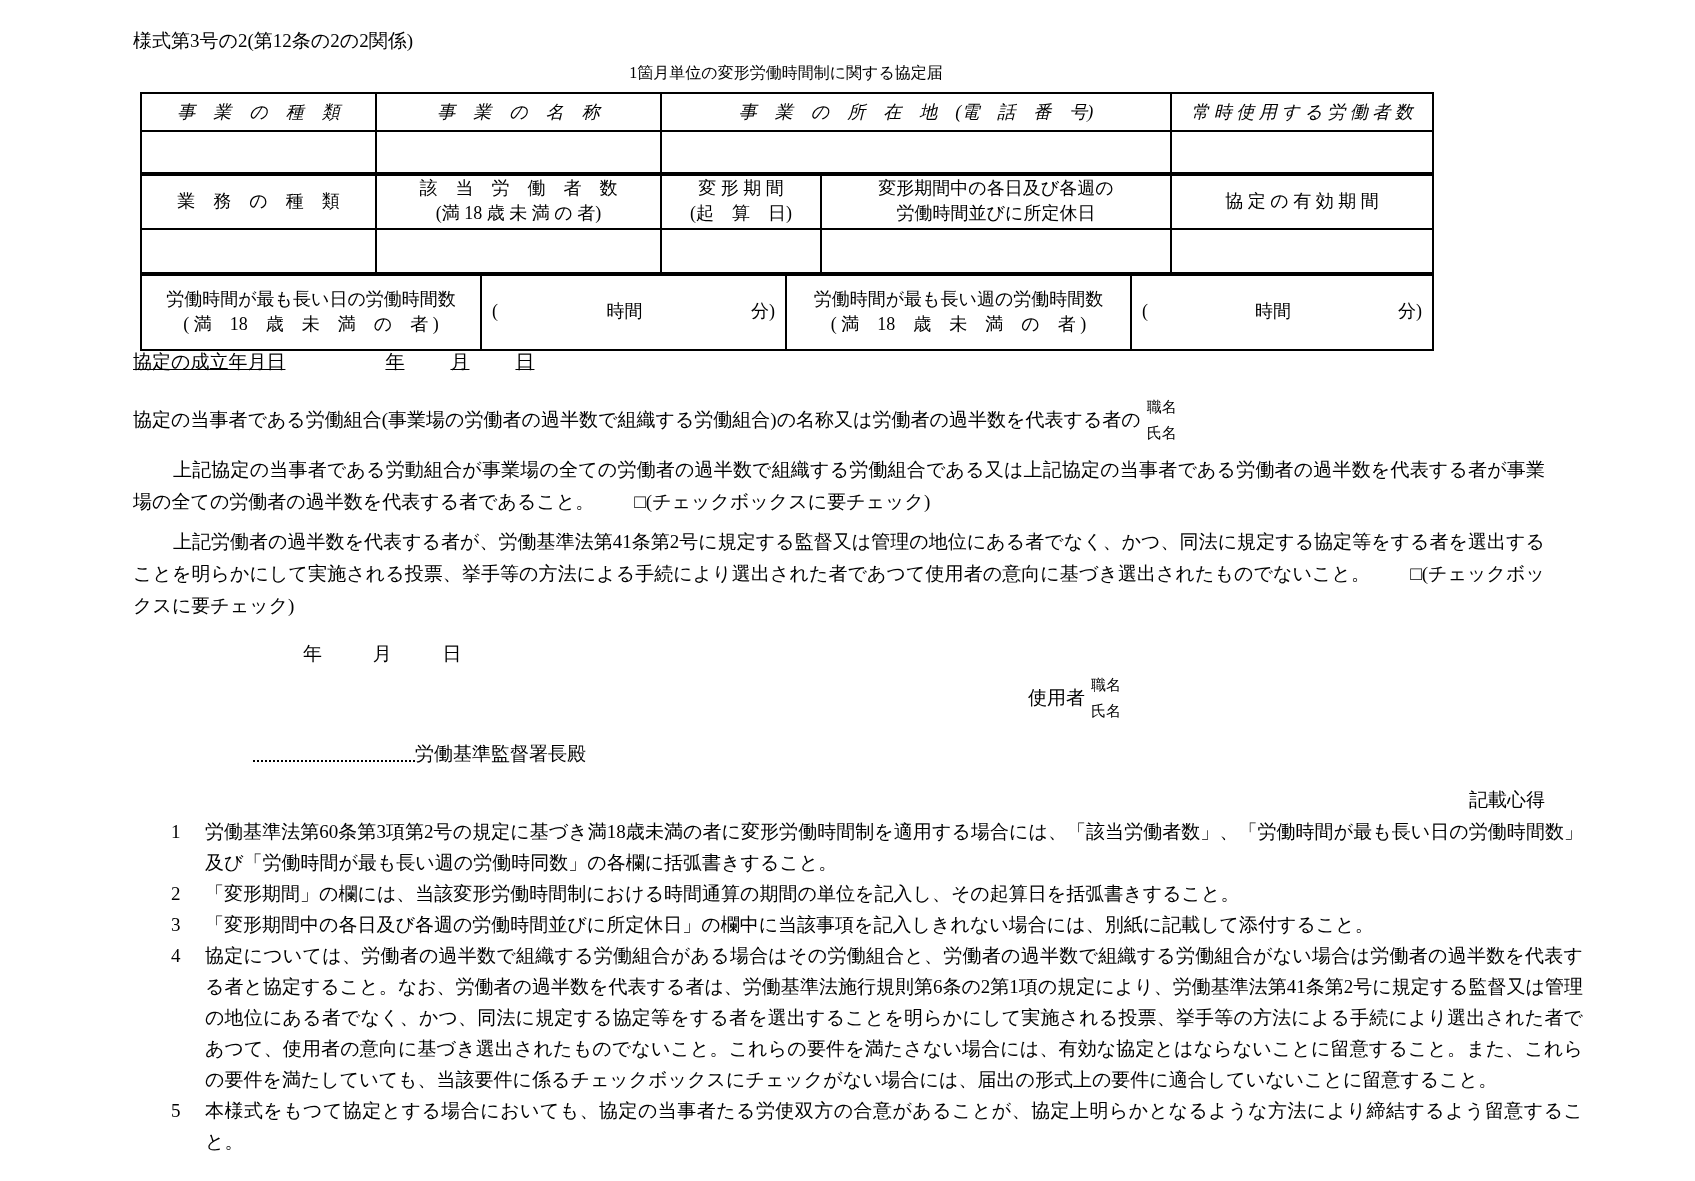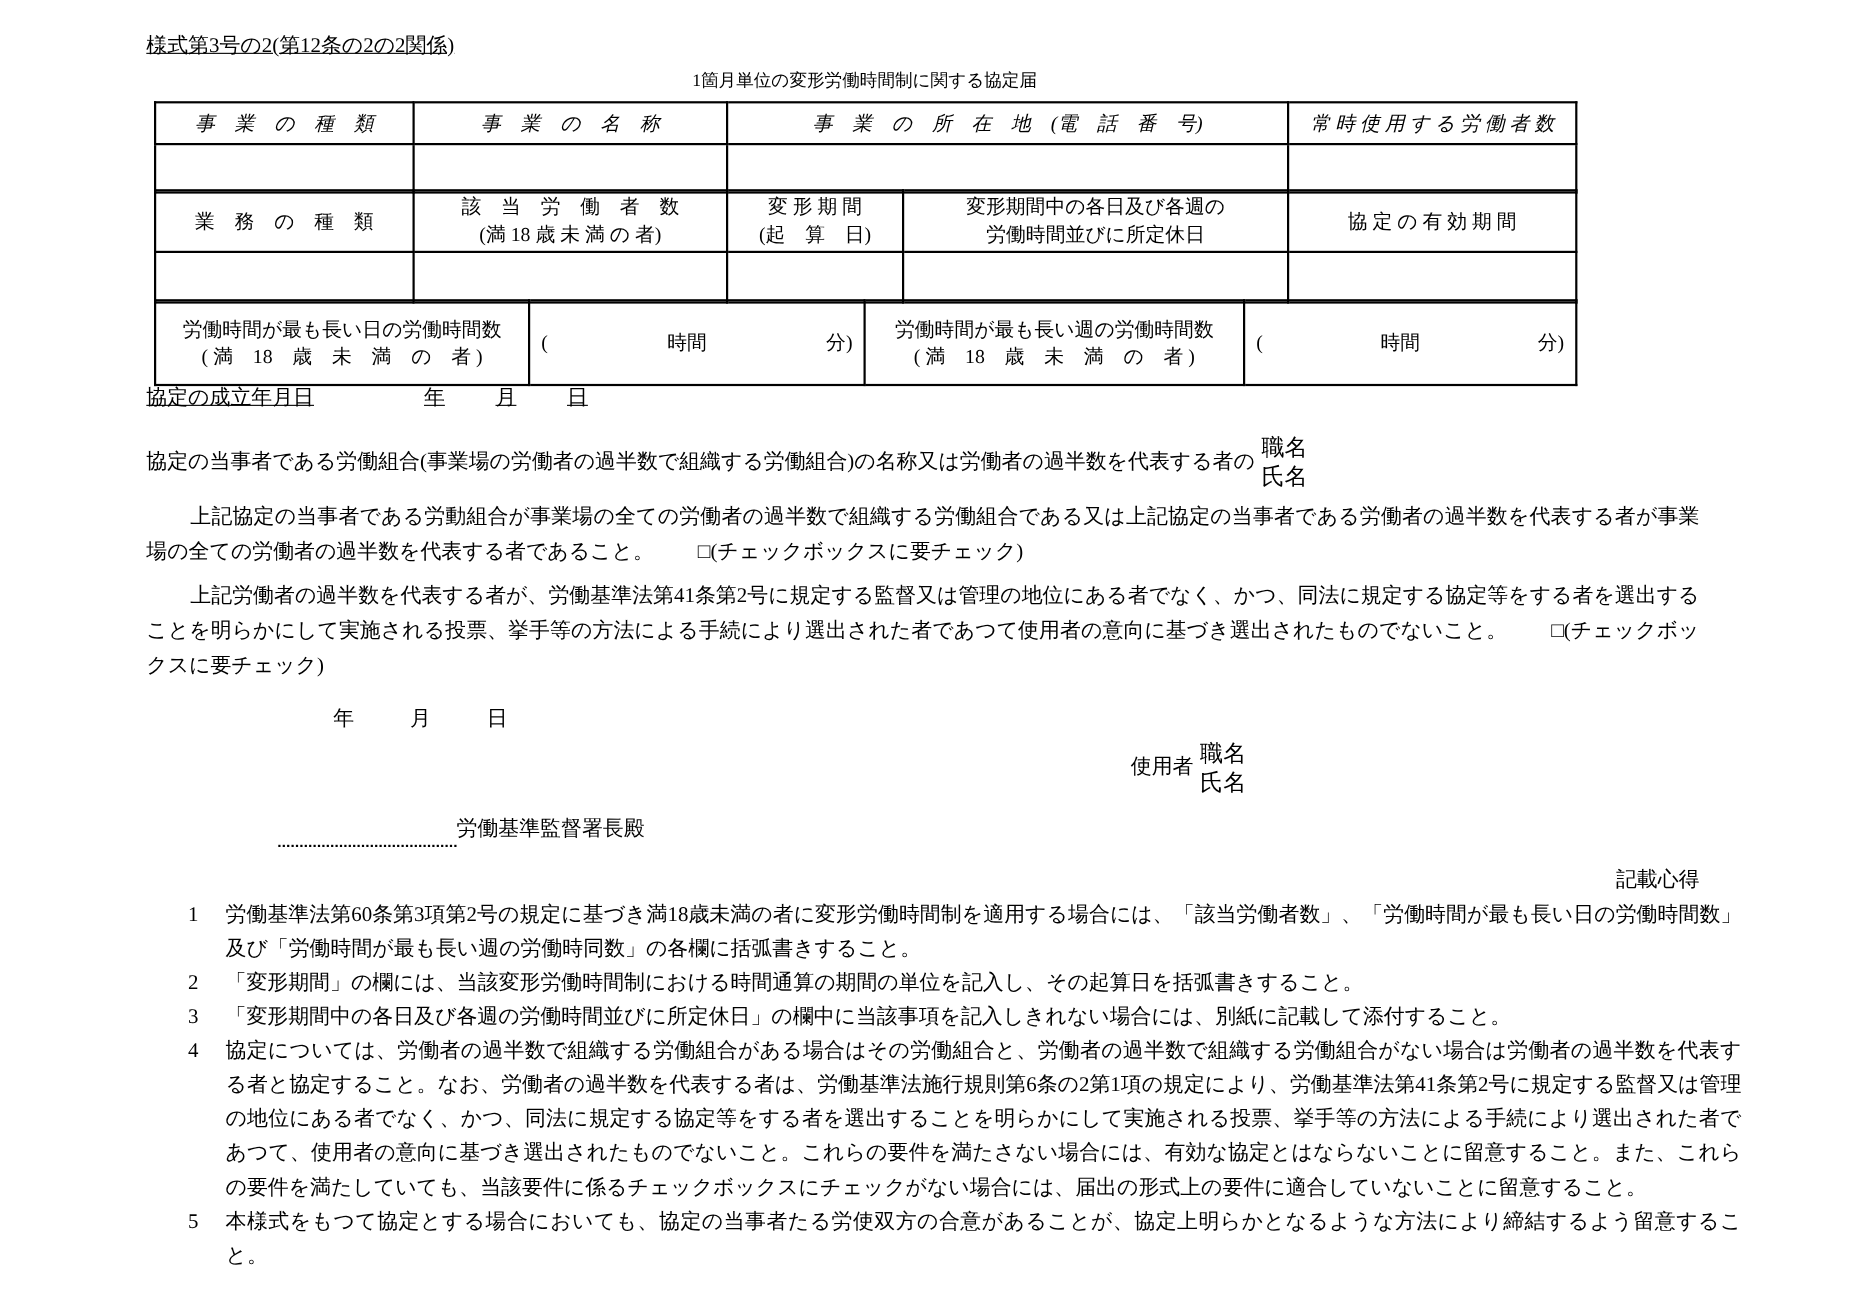--- a/index.html
+++ b/index.html
@@ -4,21 +4,21 @@
 <style>
   html,body{margin:0;padding:0;background:#ffffff;}
   body{
     width:1695px;height:1181px;
     font-family:"Liberation Serif","DejaVu Serif",serif;
     color:#000;
     -webkit-font-smoothing:none;
   }
   .page{position:relative;width:1695px;height:1181px;background:#fff;overflow:hidden;}
 
-  .form-number{position:absolute;left:133px;top:28px;font-size:19px;text-decoration:underline;}
+  .form-number{position:absolute;left:133px;top:28px;font-size:19px;}
   .doc-title{position:absolute;left:140px;top:63px;width:1292px;text-align:center;font-size:16px;}
 
   table.tbl{border-collapse:collapse;table-layout:fixed;position:absolute;left:140px;}
   table.tbl td{
     border:2px solid #000;
     text-align:center;vertical-align:middle;
     font-size:18px;line-height:25px;
     white-space:pre-line;
     padding:0 4px;
     overflow:hidden;
@@ -32,34 +32,34 @@
   .erow2 td{height:44px;}
   .hrow3 td{height:54px;}
   .fillcell .inner{display:flex;justify-content:space-between;align-items:center;padding:0 6px;font-size:18px;}
 
   .midsec{position:absolute;left:133px;top:346px;width:1412px;font-size:19px;line-height:32px;}
   .flexrow{display:flex;align-items:center;text-decoration:underline;}
   .date-row .gap1{margin-left:100px;}
   .date-row .gap2{margin-left:46px;}
 
   .union-row{display:flex;align-items:center;margin-top:16px;}
-  .stack{display:inline-block;margin-left:6px;font-size:21px;line-height:26px;text-align:left;}
+  .stack{display:inline-block;margin-left:6px;font-size:15px;line-height:26px;text-align:left;}
 
   .selection-row{display:flex;justify-content:space-between;width:1100px;margin-top:12px;}
 
   .para{text-align:justify;text-indent:40px;margin-top:8px;}
   .checkbox{display:inline-block;}
 
   .sign-date-row{margin-top:16px;padding-left:170px;}
   .sign-date-row .gap1{margin-left:46px;}
   .sign-date-row .gap2{margin-left:46px;}
 
   .employer-row{display:flex;align-items:center;margin-top:2px;margin-left:895px;}
 
-  .office-row{margin-top:14px;display:flex;align-items:flex-end;}
+  .office-row{margin-top:14px;display:flex;}
   .dotted-leader{display:inline-block;width:162px;height:22px;border-bottom:2px dotted #000;margin-left:120px;}
 
   .notes-heading{margin-top:14px;margin-left:17px;text-align:right;}
   .notes{margin-left:38px;width:1412px;}
   .note-item{display:flex;margin-top:0;line-height:31px;text-align:justify;}
   .note-num{flex:0 0 34px;}
   .note-text{flex:1;}
 </style>
 </head>
 <body>

